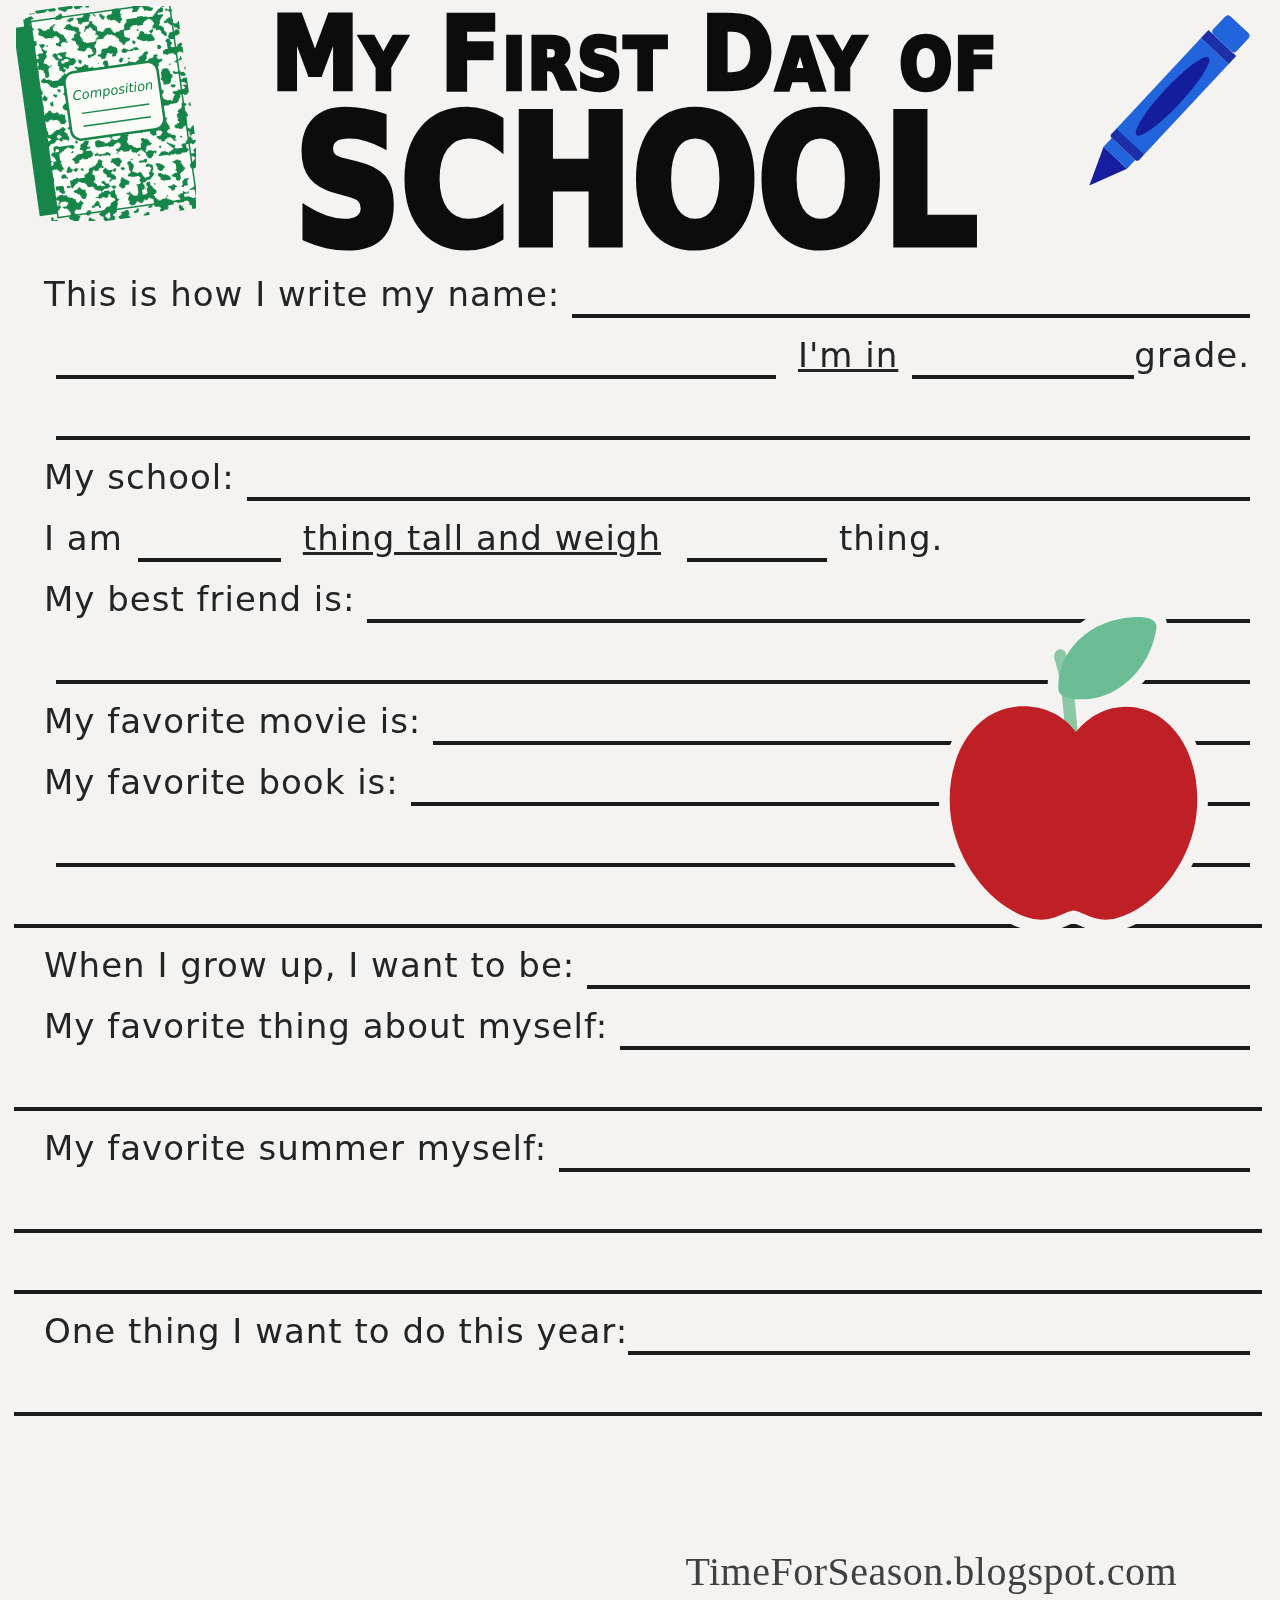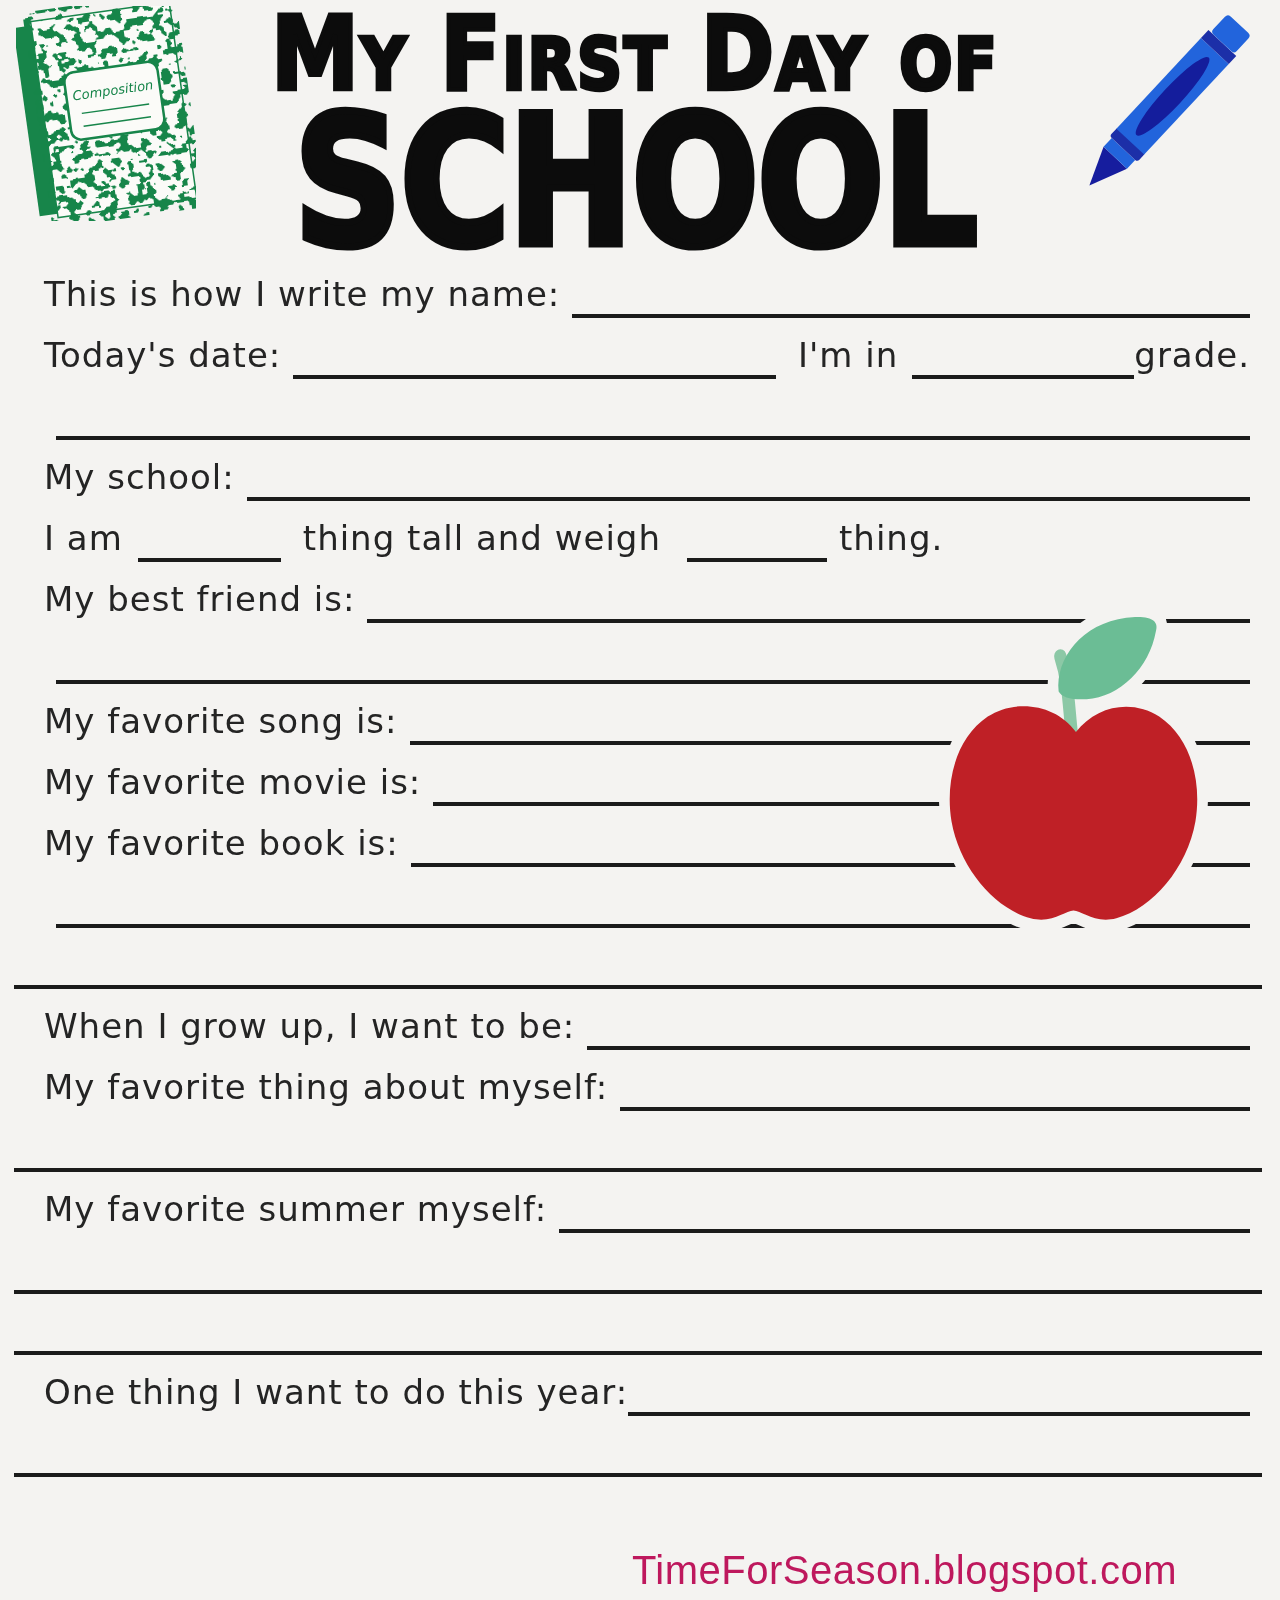--- a/index.html
+++ b/index.html
@@ -39,33 +39,33 @@
   .prompt {
     font-family:cursive, "DejaVu Sans", sans-serif;
     font-size:34px; color:#242424; letter-spacing:1px;
     line-height:1; padding-bottom:7px; white-space:nowrap;
   }
   .blank { border-bottom:4px solid #1b1b1b; height:100%; margin-left:12px; }
   .fill  { flex:1 1 auto; }
   .w225  { flex:0 0 auto; width:222px; margin-left:14px; }
   .w145  { flex:0 0 auto; width:143px; margin-left:15px; }
   .w140  { flex:0 0 auto; width:140px; margin-left:26px; }
-  .mid   { margin-left:22px; }
+  .mid   { margin-left:22px;text-decoration:underline; }
   .tight { margin-left:0; }
   .after { margin-left:12px; }
   .rule  { height:61px; margin:0 18px 0 14px; border-bottom:4px solid #1b1b1b; }
 
   
   .apple { position:absolute; left:935px; top:608px; overflow:visible; }
 
   
   .watermark {
     position:absolute; right:103px; top:1548px;
-    font-family:Liberation Sans, sans-serif;
-    font-size:40px; color:#be185d; letter-spacing:0.5px;
+    font-family:Liberation Serif, serif;
+    font-size:40px; color:#404040; letter-spacing:0.5px;
   }
 </style>
 </head>
 <body>
 
 <div class="header">
 
   <svg class="notebook" width="180" height="215" viewBox="0 0 180 215">
     <defs>
       <filter id="marble" x="-5%" y="-5%" width="110%" height="110%">
@@ -110,21 +110,20 @@
 </div>
 
 <div class="form">
 
   <div class="row">
     <span class="prompt">This is how I write my name:</span>
     <span class="blank fill"></span>
   </div>
 
   <div class="row">
-    <span class="prompt">Today's date:</span>
     <span class="blank fill"></span>
     <span class="prompt mid">I'm in</span>
     <span class="blank w225"></span>
     <span class="prompt tight">grade.</span>
   </div>
 
   <div class="row">
     <span class="blank fill"></span>
   </div>
 
@@ -143,24 +142,20 @@
 
   <div class="row">
     <span class="prompt">My best friend is:</span>
     <span class="blank fill"></span>
   </div>
 
   <div class="row">
     <span class="blank fill"></span>
   </div>
 
-  <div class="row">
-    <span class="prompt">My favorite song is:</span>
-    <span class="blank fill"></span>
-  </div>
 
   <div class="row">
     <span class="prompt">My favorite movie is:</span>
     <span class="blank fill"></span>
   </div>
 
   <div class="row">
     <span class="prompt">My favorite book is:</span>
     <span class="blank fill"></span>
   </div>

